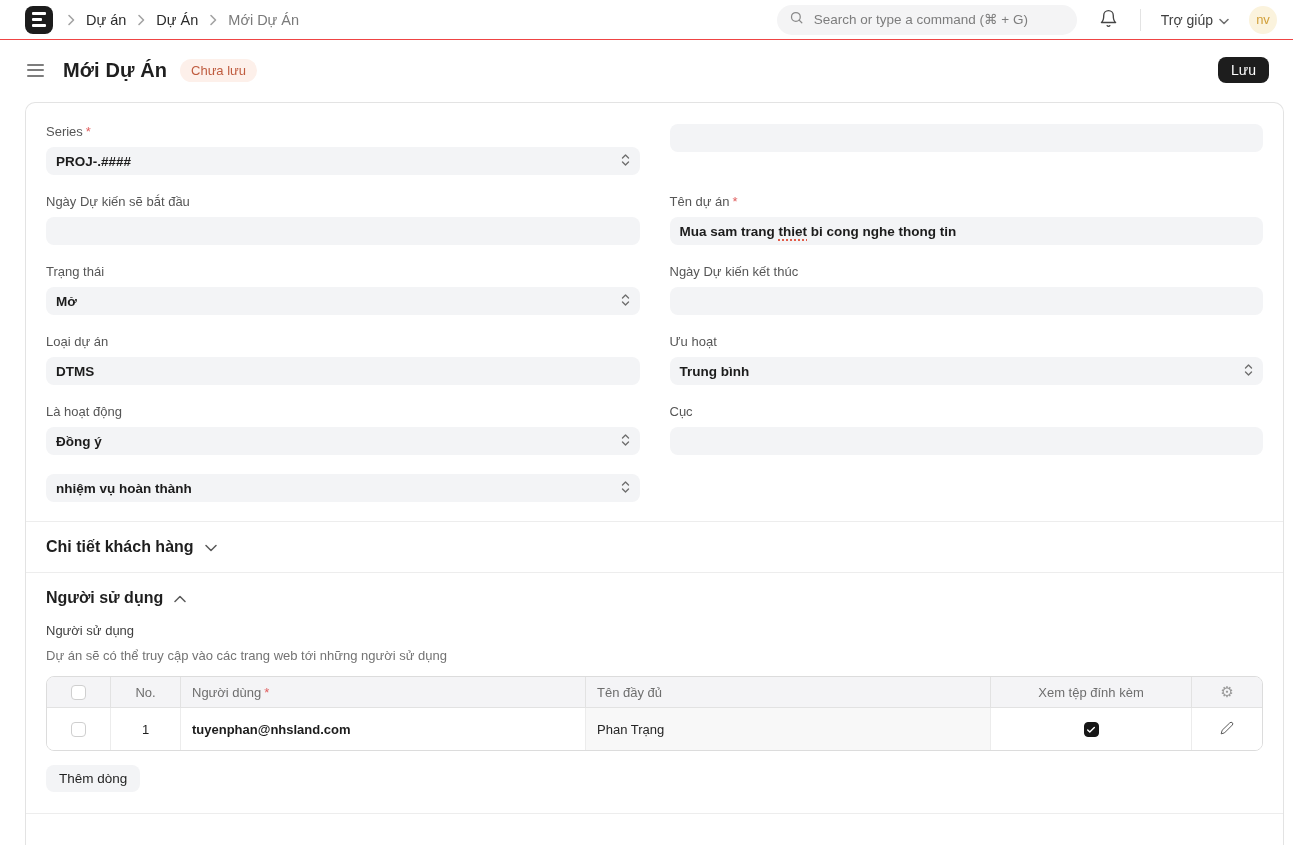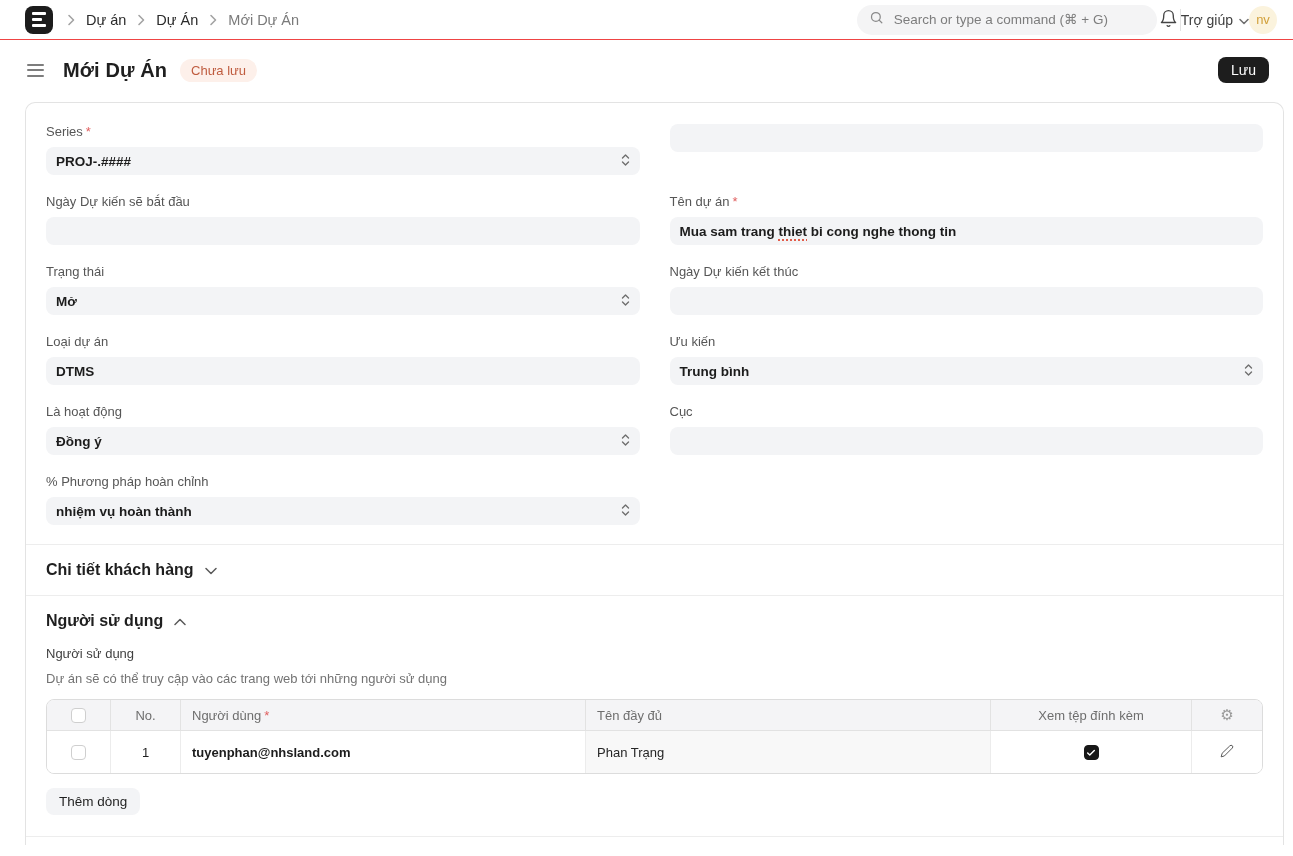--- a/index.html
+++ b/index.html
@@ -17,21 +17,21 @@
           display:flex; flex-direction:column; justify-content:center; gap:3px;
           padding-left:7px; flex:0 0 auto; cursor:pointer; }
   .logo .bar { height:3px; background:#fff; border-radius:1px; }
   .logo .b1, .logo .b3 { width:14px; }
   .logo .b2 { width:10px; }
   .crumbs { display:flex; align-items:center; gap:11px; margin-left:14px; font-size:14.5px; }
   .crumb { color:#2b2b2b; font-weight:500; cursor:pointer; }
   .crumb.current { color:#7a7a7a; font-weight:400; cursor:default; }
   .sep svg { display:block; }
 
-  .nav-right { margin-left:auto; display:flex; align-items:center; gap:0; }
+  .nav-right { margin-left:auto; display:flex; align-items:center; gap:20px; }
   .search { width:300px; height:30px; background:#f4f4f5; border-radius:999px;
             display:flex; align-items:center; gap:8px; padding:0 12px; }
   .search input { flex:1; border:none; background:transparent; outline:none;
                   font-family:inherit; font-size:13.5px; color:#3a3a3a; }
   .search input::placeholder { color:#7d7d7d; }
   .icon-btn { background:none; border:none; padding:2px; cursor:pointer; display:flex; }
   .vdiv { width:1px; height:22px; background:#e3e3e3; }
   .help { display:flex; align-items:center; gap:6px; font-size:14px; color:#3f3f3f; cursor:pointer; }
   .avatar { width:28px; height:28px; border-radius:50%; background:#fbf3dd; color:#d2a13c;
             font-size:13px; display:flex; align-items:center; justify-content:center; cursor:pointer; }
@@ -215,21 +215,21 @@
     </div>
 
     <div class="field">
       <div class="field-label"><span>Loại dự án</span></div>
       <div class="control">
         <span>DTMS</span>
       </div>
     </div>
 
     <div class="field">
-      <div class="field-label"><span>Ưu kiến</span></div>
+      <div class="field-label"><span>Ưu hoạt</span></div>
       <div class="control select">
         <span>Trung bình</span>
         <span><svg width="9" height="14" viewBox="0 0 9 14" fill="none" stroke="#6f6f6f" stroke-width="1.4" stroke-linecap="round" stroke-linejoin="round">
               <path d="M1.5 5 L4.5 2 L7.5 5"></path>
               <path d="M1.5 9 L4.5 12 L7.5 9"></path>
             </svg></span>
       </div>
     </div>
 
     <div class="field">
@@ -242,21 +242,20 @@
             </svg></span>
       </div>
     </div>
 
     <div class="field">
       <div class="field-label"><span>Cục</span></div>
       <input class="control" style="">
     </div>
 
     <div class="field">
-      <div class="field-label"><span>% Phương pháp hoàn chỉnh</span></div>
       <div class="control select">
         <span>nhiệm vụ hoàn thành</span>
         <span><svg width="9" height="14" viewBox="0 0 9 14" fill="none" stroke="#6f6f6f" stroke-width="1.4" stroke-linecap="round" stroke-linejoin="round">
               <path d="M1.5 5 L4.5 2 L7.5 5"></path>
               <path d="M1.5 9 L4.5 12 L7.5 9"></path>
             </svg></span>
       </div>
     </div>
 
     <div></div>

